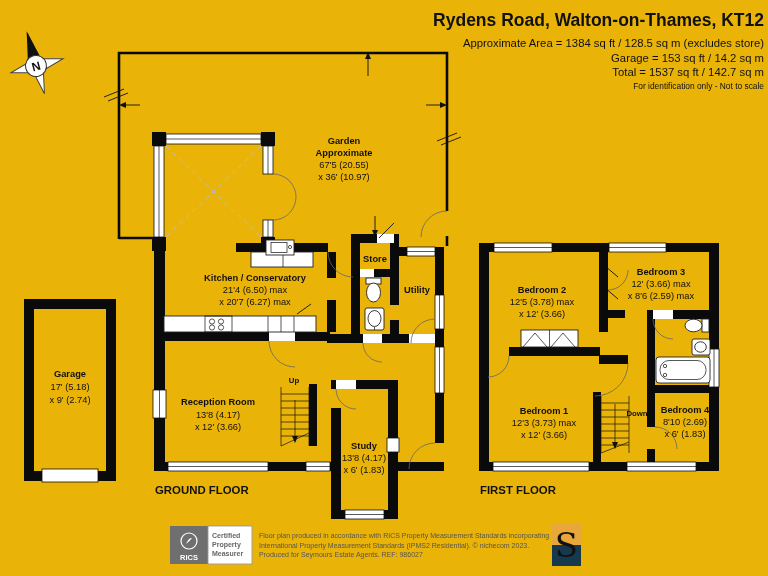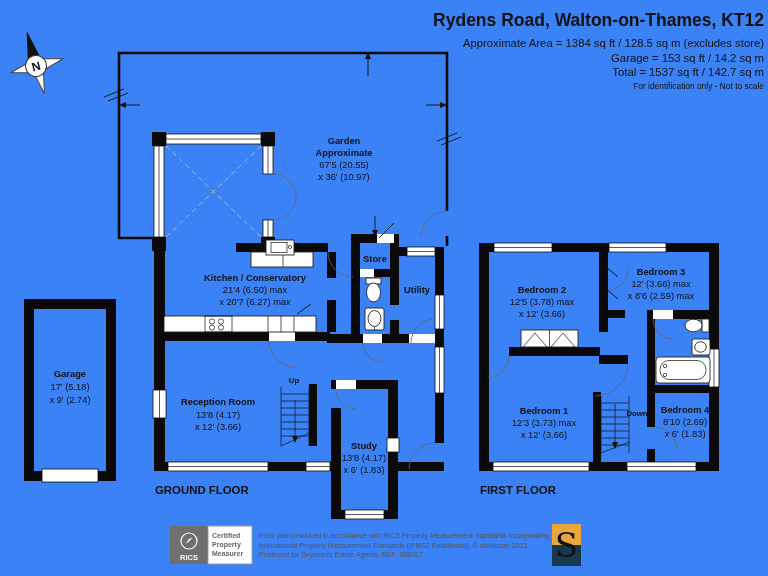--- a/index.html
+++ b/index.html
@@ -1,16 +1,16 @@
 <!DOCTYPE html>
 <html><head>
 <meta charset="utf-8">
 <style>
   html,body{margin:0;padding:0;background:#fff;}
-  #stage{position:relative;width:768px;height:576px;background:#3b82f6;overflow:hidden;text-decoration:underline;}
+  #stage{position:relative;width:768px;height:576px;background:#eab308;overflow:hidden;text-decoration:underline;}
   svg{position:absolute;left:0;top:0;}
   svg text{font-family:"Liberation Sans","DejaVu Sans",sans-serif;fill:#111;}
   .hdr-title{font-size:17.5px;font-weight:bold;text-anchor:end;}
   .hdr-line{font-size:11.3px;text-anchor:end;}
   .hdr-note{font-size:8.4px;text-anchor:end;}
   .rn{font-size:9.3px;font-weight:bold;text-anchor:middle;}
   .rd{font-size:9.3px;text-anchor:middle;}
   .fl{font-size:11.4px;font-weight:bold;}
   .sm{font-size:7.8px;font-weight:bold;text-anchor:middle;}
   .foot{font-size:7px;fill:#555;}

